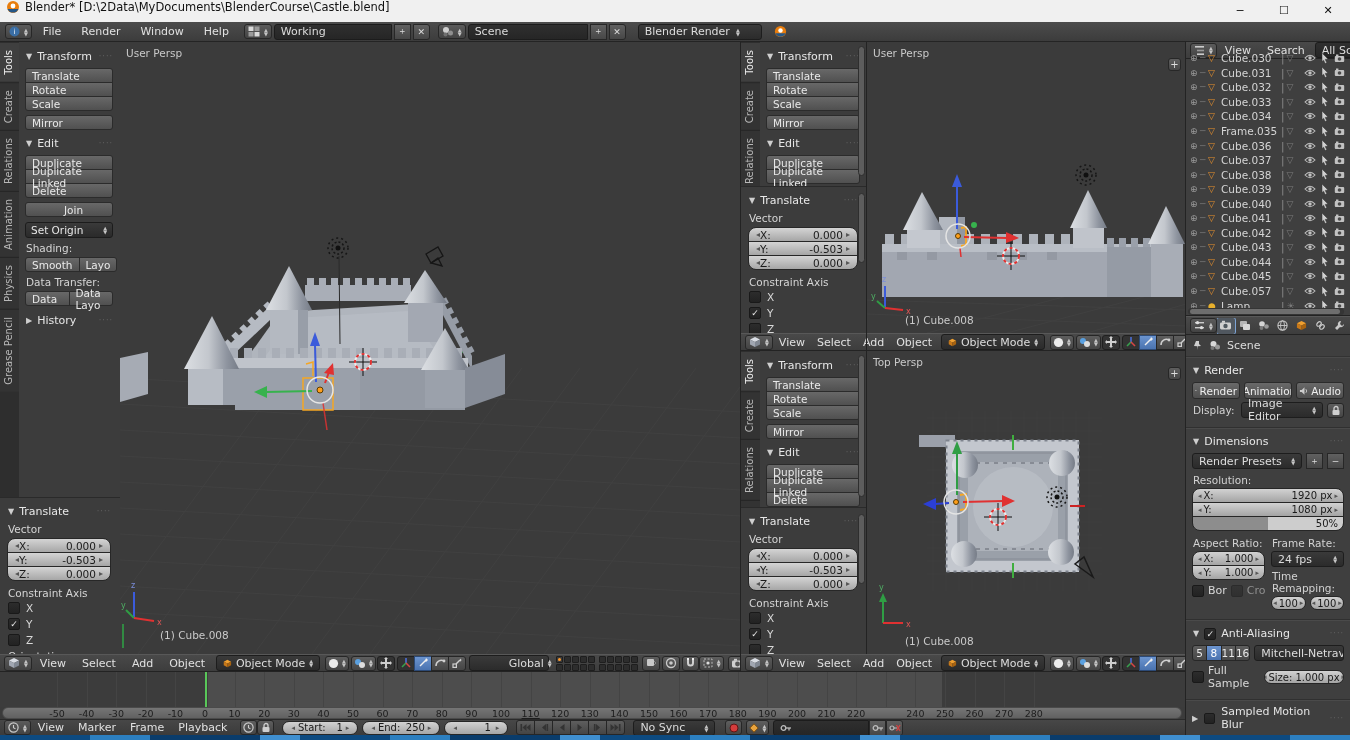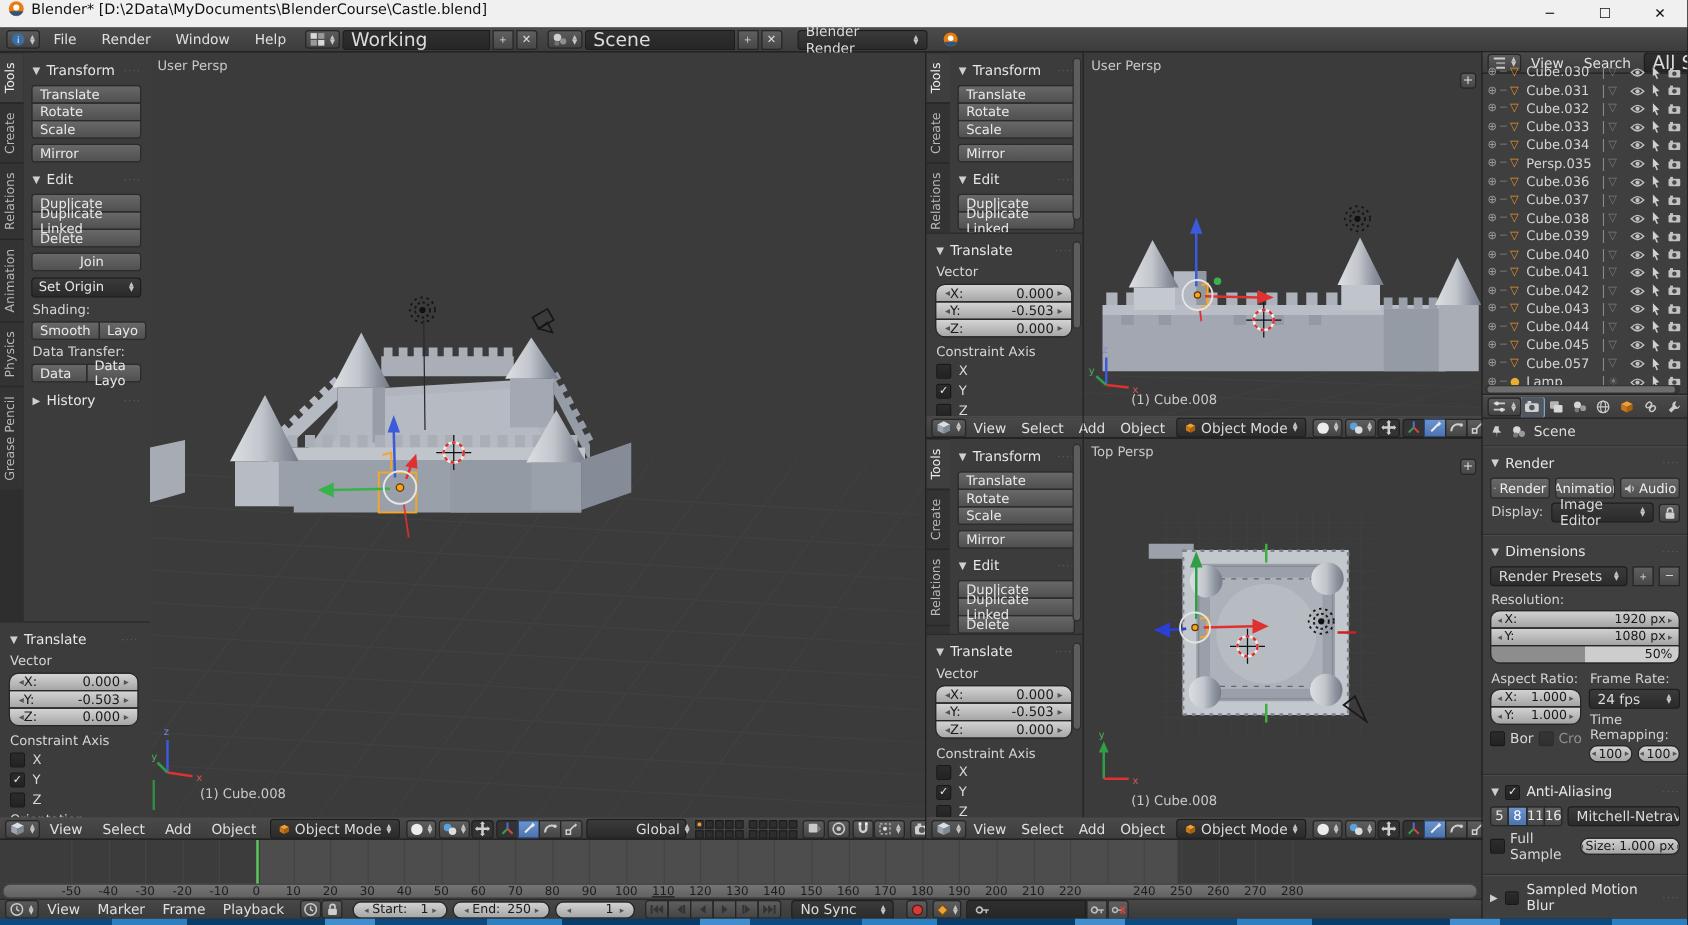--- a/index.html
+++ b/index.html
@@ -9,21 +9,21 @@
 
 #titlebar{left:0;top:0;width:1350px;height:22px;background:#f0f0f0;color:#111;display:flex;padding-left:6px;font-size:11.5px}
 #win-controls{margin-left:auto;display:flex;height:100%}
 #win-controls span{width:44px;text-align:center;font-size:11px;color:#111;line-height:22px}
 
 #infobar{left:0;top:22px;width:1350px;height:20px;background:linear-gradient(#4c4c4c,#3c3c3c);border-bottom:1px solid #242424;display:flex;align-items:center;padding:0 5px;gap:2px}
 .menu{color:#e0e0e0;padding:0 9px;font-size:11px;white-space:nowrap}
 .menu.sm{padding:0 7px}
 .ebtn{height:15px;background:linear-gradient(#5b5b5b,#434343);border:1px solid #272727;border-radius:3px;display:inline-flex;align-items:center;padding:0 3px;gap:2px;flex:none}
 .ud{display:inline-flex;flex-direction:column;font-size:5px;line-height:4px;color:#c5c5c5;margin-left:2px}
-.dfield{height:16px;background:linear-gradient(#2f2f2f,#262626);border:1px solid #1c1c1c;color:#dcdcdc;display:inline-flex;align-items:center;padding:0 6px;font-size:15px}
+.dfield{height:16px;background:linear-gradient(#2f2f2f,#262626);border:1px solid #1c1c1c;color:#dcdcdc;display:inline-flex;align-items:center;padding:0 6px;font-size:11px}
 .sqbtn{width:17px;height:16px;background:linear-gradient(#606060,#474747);border:1px solid #272727;display:inline-flex;align-items:center;justify-content:center;color:#ddd;font-size:9px;flex:none}
 .dmenu{height:16px;background:linear-gradient(#3a3a3a,#2b2b2b);border:1px solid #1d1d1d;border-radius:3px;color:#dcdcdc;display:inline-flex;align-items:center;padding:0 6px;font-size:11px;gap:4px}
 #stats{color:#cfcfcf;font-size:11px;margin-left:8px;white-space:nowrap}
 
 .region{position:absolute}
 .edhdr{background:linear-gradient(#494949,#3d3d3d);border-top:1px solid #585858;border-bottom:1px solid #232323;display:flex;align-items:center;padding:0 4px;overflow:hidden;white-space:nowrap}
 .edhdr .menu{padding:0 8px}
 .edhdr.cmpct .menu{padding:0 6px}
 .hbtn{height:15px;min-width:17px;background:linear-gradient(#5e5e5e,#454545);border:1px solid #262626;border-radius:3px;display:inline-flex;align-items:center;justify-content:center;padding:0 2px;gap:1px;flex:none}
 .hbtn.pressed{background:#333;border-color:#202020}
@@ -180,21 +180,21 @@
         <circle cx="3.5" cy="8.5" r="2" fill="#707070"></circle>
       </svg>
       <span class="ud">
         <span>▲</span>
         <span>▼</span>
       </span>
     </span>
   <span class="dfield" style="width:120px;border-radius:3px 0 0 3px">Scene</span>
   <span class="sqbtn">＋</span>
   <span class="sqbtn" style="border-radius:0 3px 3px 0">✕</span>
-  <span class="dmenu" style="width:104px;margin-left:10px">
+  <span class="dmenu" style="width:124px;margin-left:10px">
       <span>Blender Render</span>
       <span class="ud">
         <span>▲</span>
         <span>▼</span>
       </span>
     </span>
   <svg width="13" height="13" viewBox="0 0 14 14" style="margin-left:10px">
       <circle cx="7" cy="7" r="6" fill="#e87d0d"></circle>
       <circle cx="7" cy="6" r="2.4" fill="#fff"></circle>
       <path d="M1.5 9 A6 6 0 0 0 12.5 9" fill="#265787"></path>
@@ -1236,21 +1236,21 @@
               <circle cx="5.5" cy="5" r="1.8" fill="#4a4a4a"></circle>
               <rect x="2" y="0.5" width="2.4" height="1.8" fill="#c2c2c2"></rect>
             </svg>
           </span>
         </span>
       </div>
       <div class="olrow">
         <span class="exp">⊕</span>
         <span class="dash">─</span>
         <span class="mtri">▽</span>
-        <span class="nm">Persp.035</span>
+        <span class="nm">Frame.035</span>
         <span class="sep">|</span>
         <span class="ghost">▽</span>
         <span class="ricons">
           <span>
             <svg width="12" height="8" viewBox="0 0 12 8">
               <path d="M1 4 Q6 -1.5 11 4 Q6 9.5 1 4Z" fill="none" stroke="#c2c2c2" stroke-width="1.1"></path>
               <circle cx="6" cy="4" r="1.7" fill="#c2c2c2"></circle>
             </svg>
           </span>
           <span>

